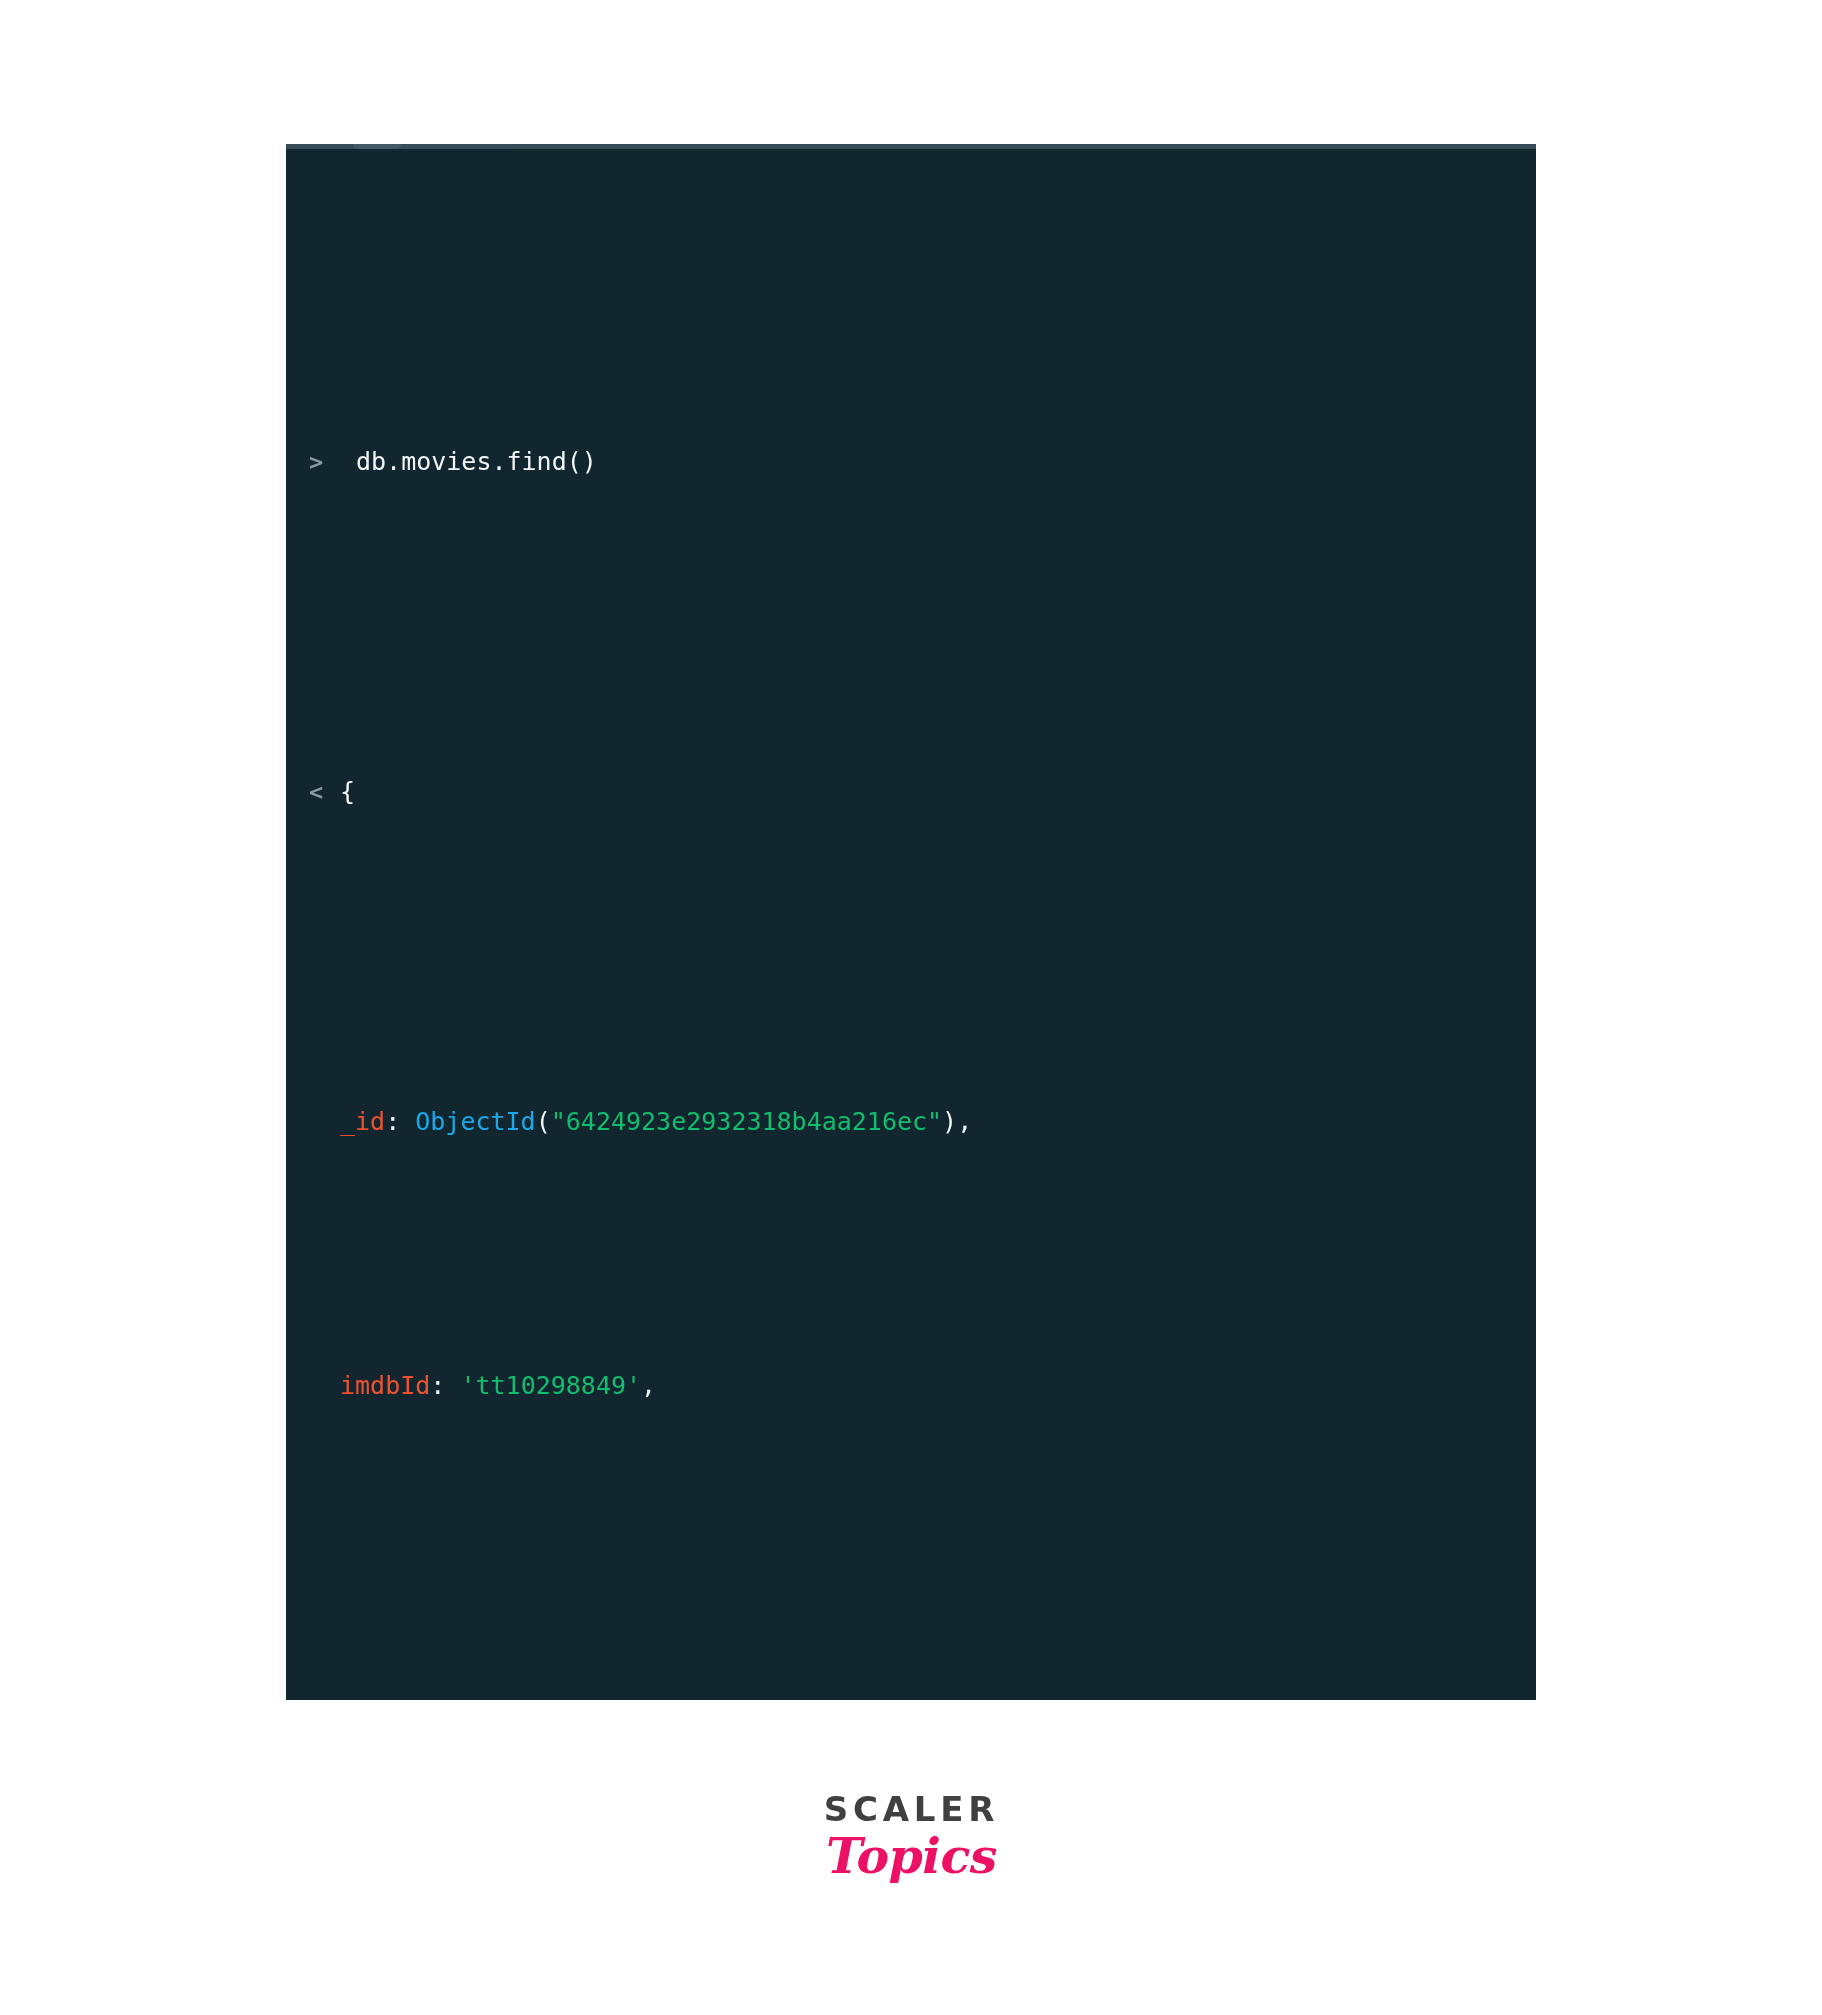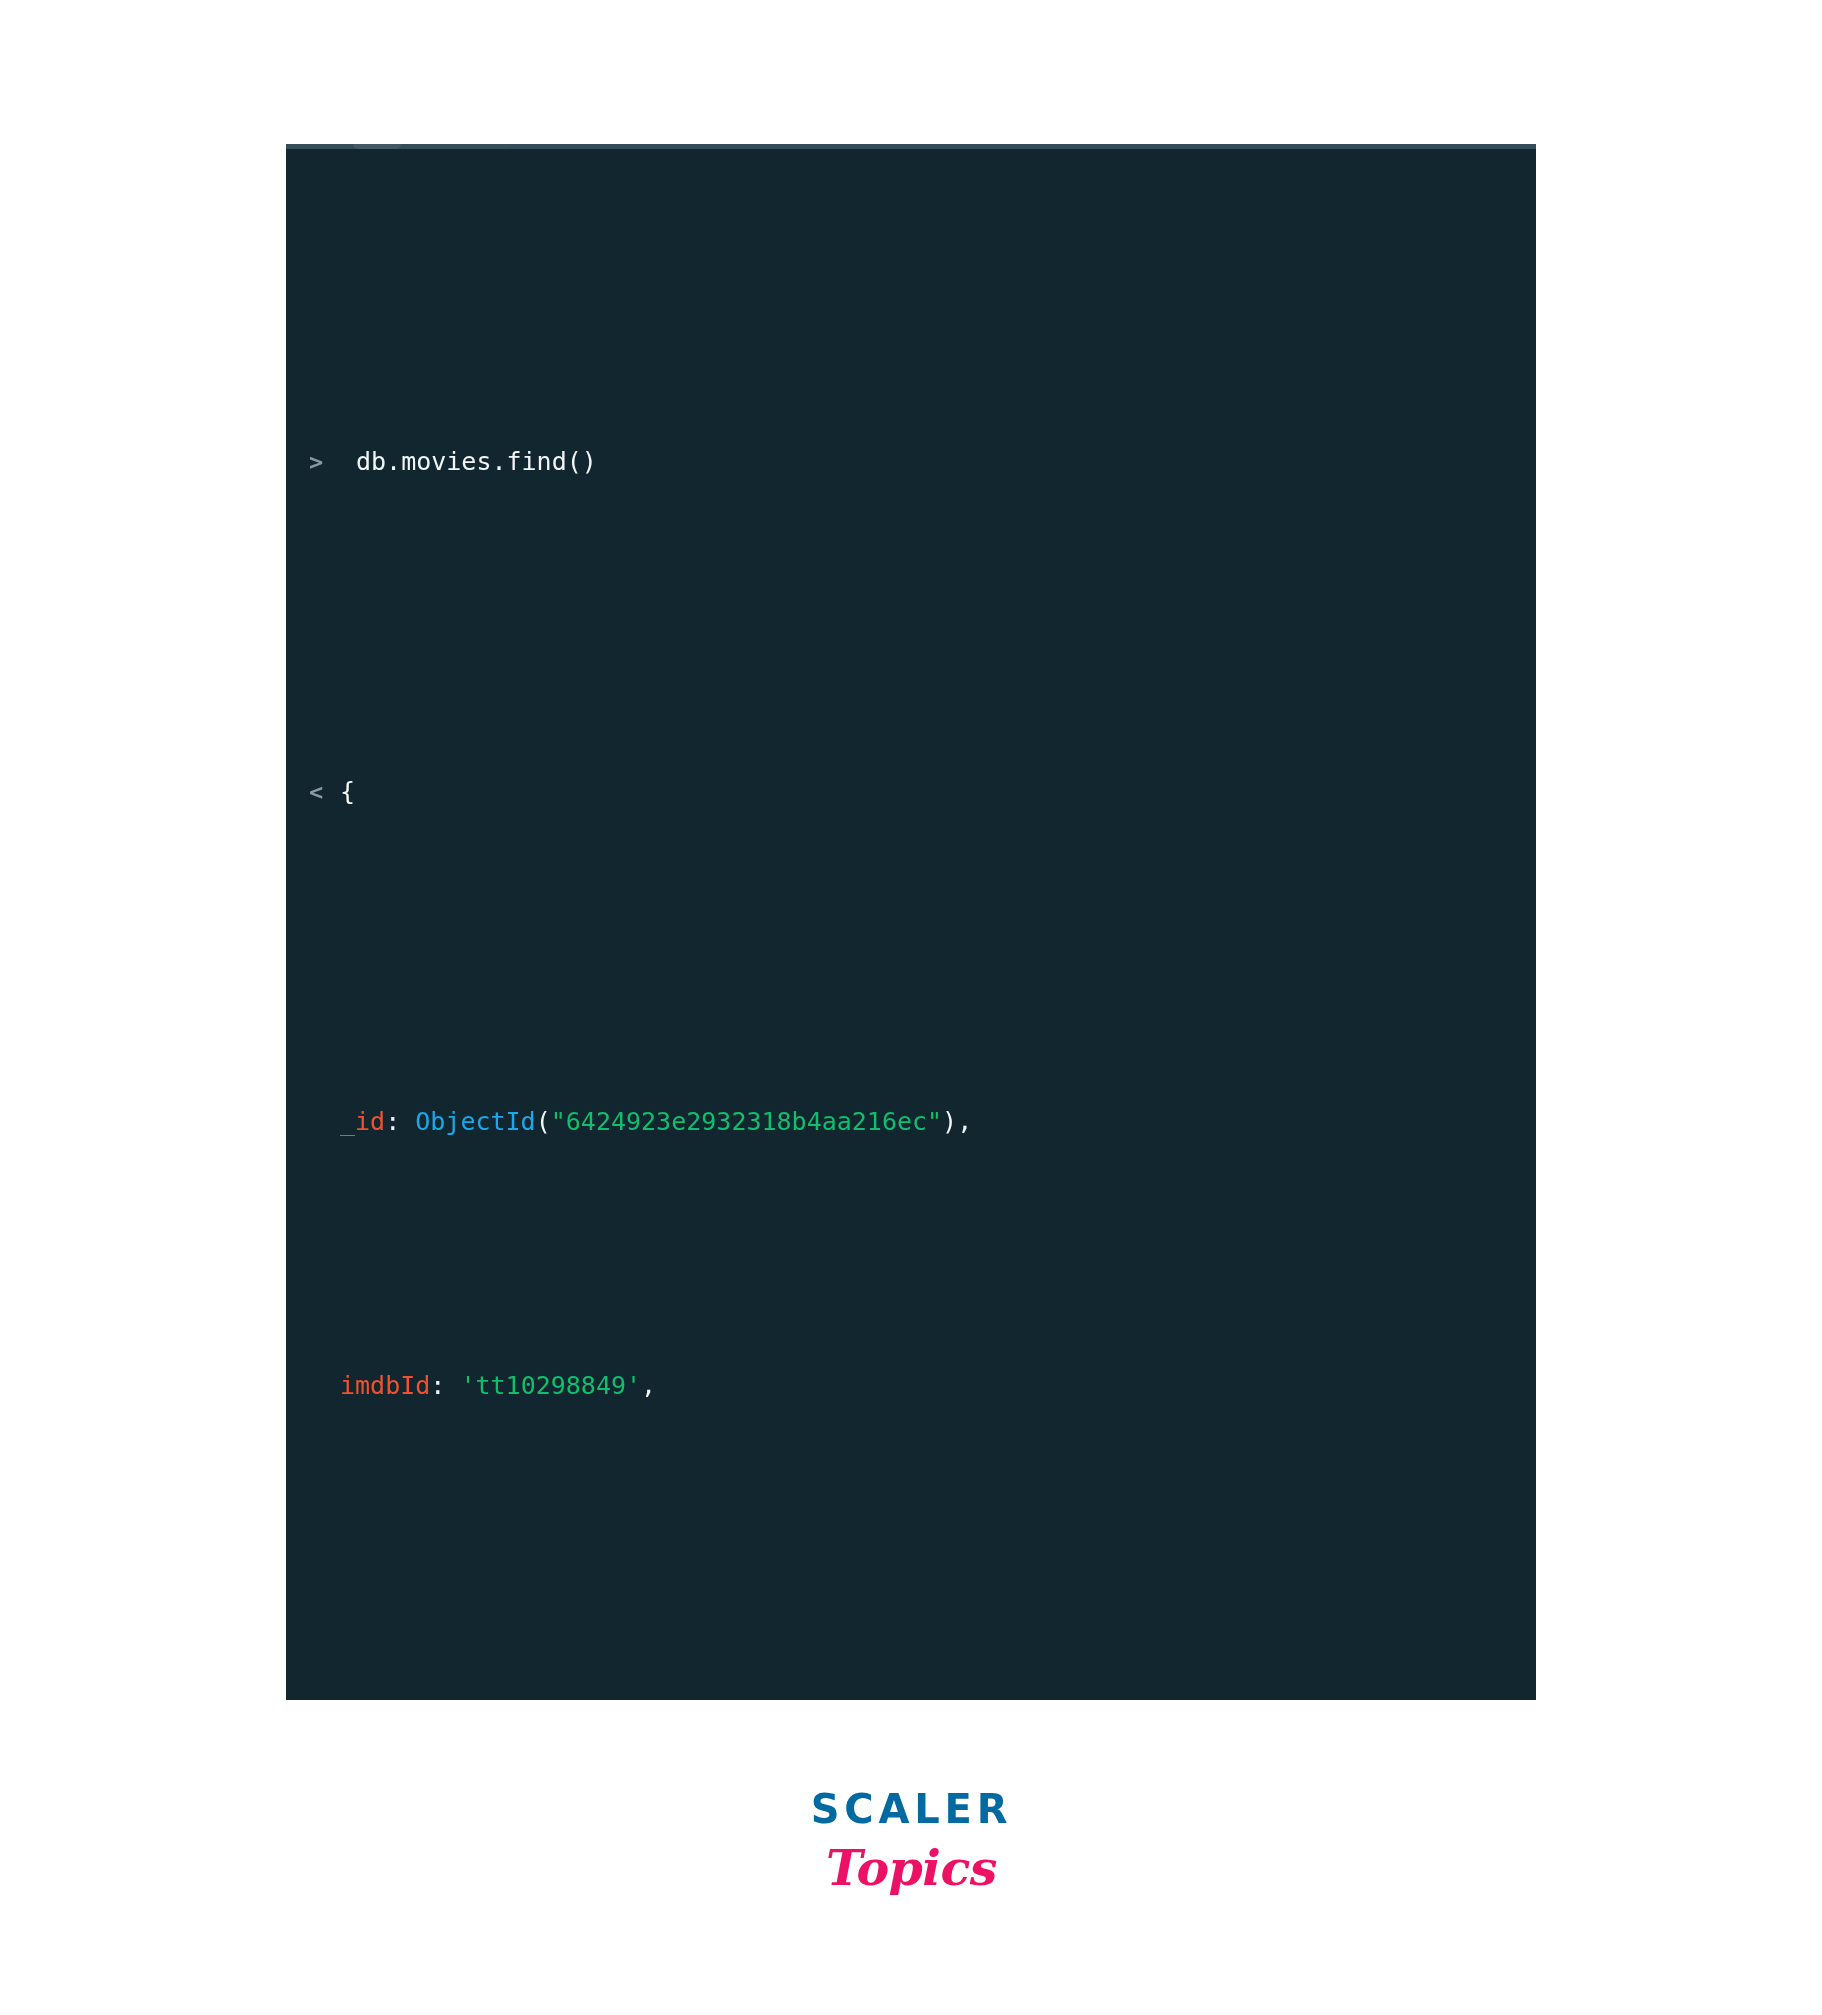--- a/index.html
+++ b/index.html
@@ -93,37 +93,37 @@
   
   .logo-block {
     position: absolute;
     left: 0;
     right: 0;
     top: 1790px;
     text-align: center;
   }
   .logo-scaler {
     display: block;
-    color: #0369a1;
+    color: #404040;
     font-family: "DejaVu Sans", sans-serif;
     font-weight: bold;
-    font-size: 40px;
+    font-size: 34px;
     letter-spacing: 4.8px;
     line-height: 38px;
   }
   .logo-topics {
     display: block;
     color: #ec1164;
     font-family: "DejaVu Serif", serif;
     font-style: italic;
     font-weight: bold;
     font-size: 49px;
     line-height: 51px;
     letter-spacing: -0.5px;
-    margin-top: 15px;
+    margin-top: 3px;
   }
 </style>
 </head>
 <body>
 
 <div class="console-panel">
 
   <div class="console-toolbar-strip"></div>
 
   <div class="code-area">

